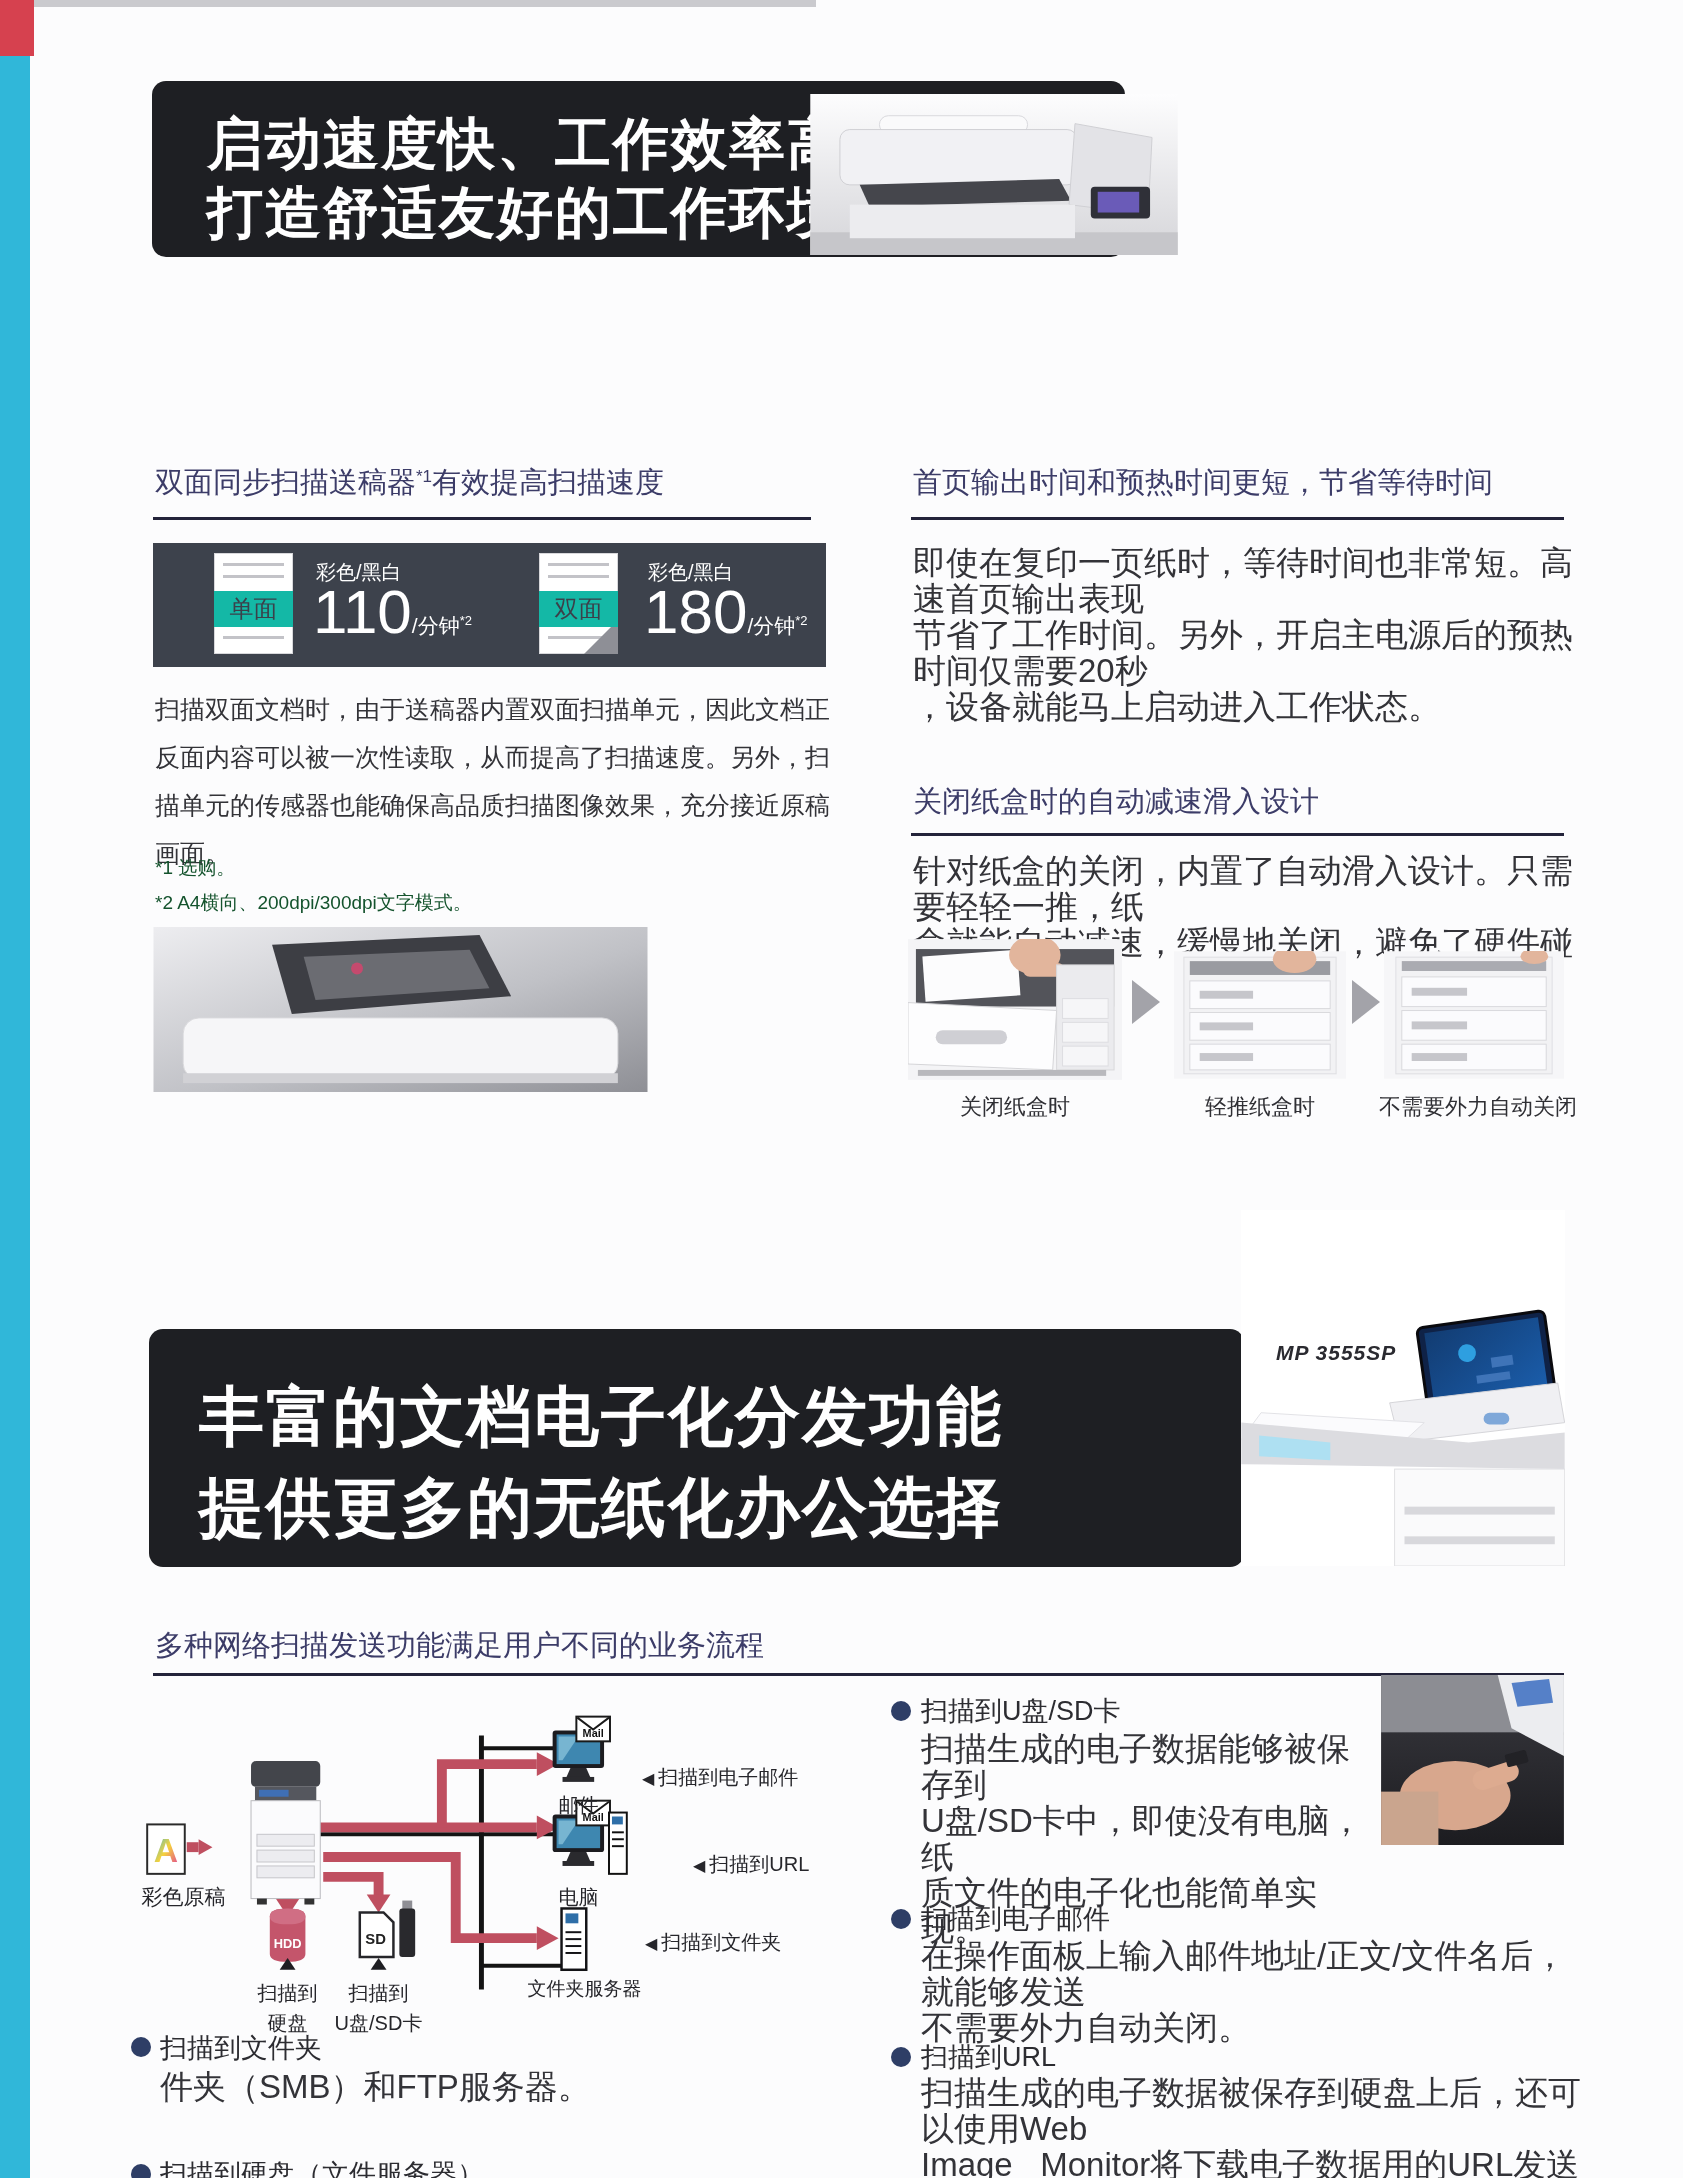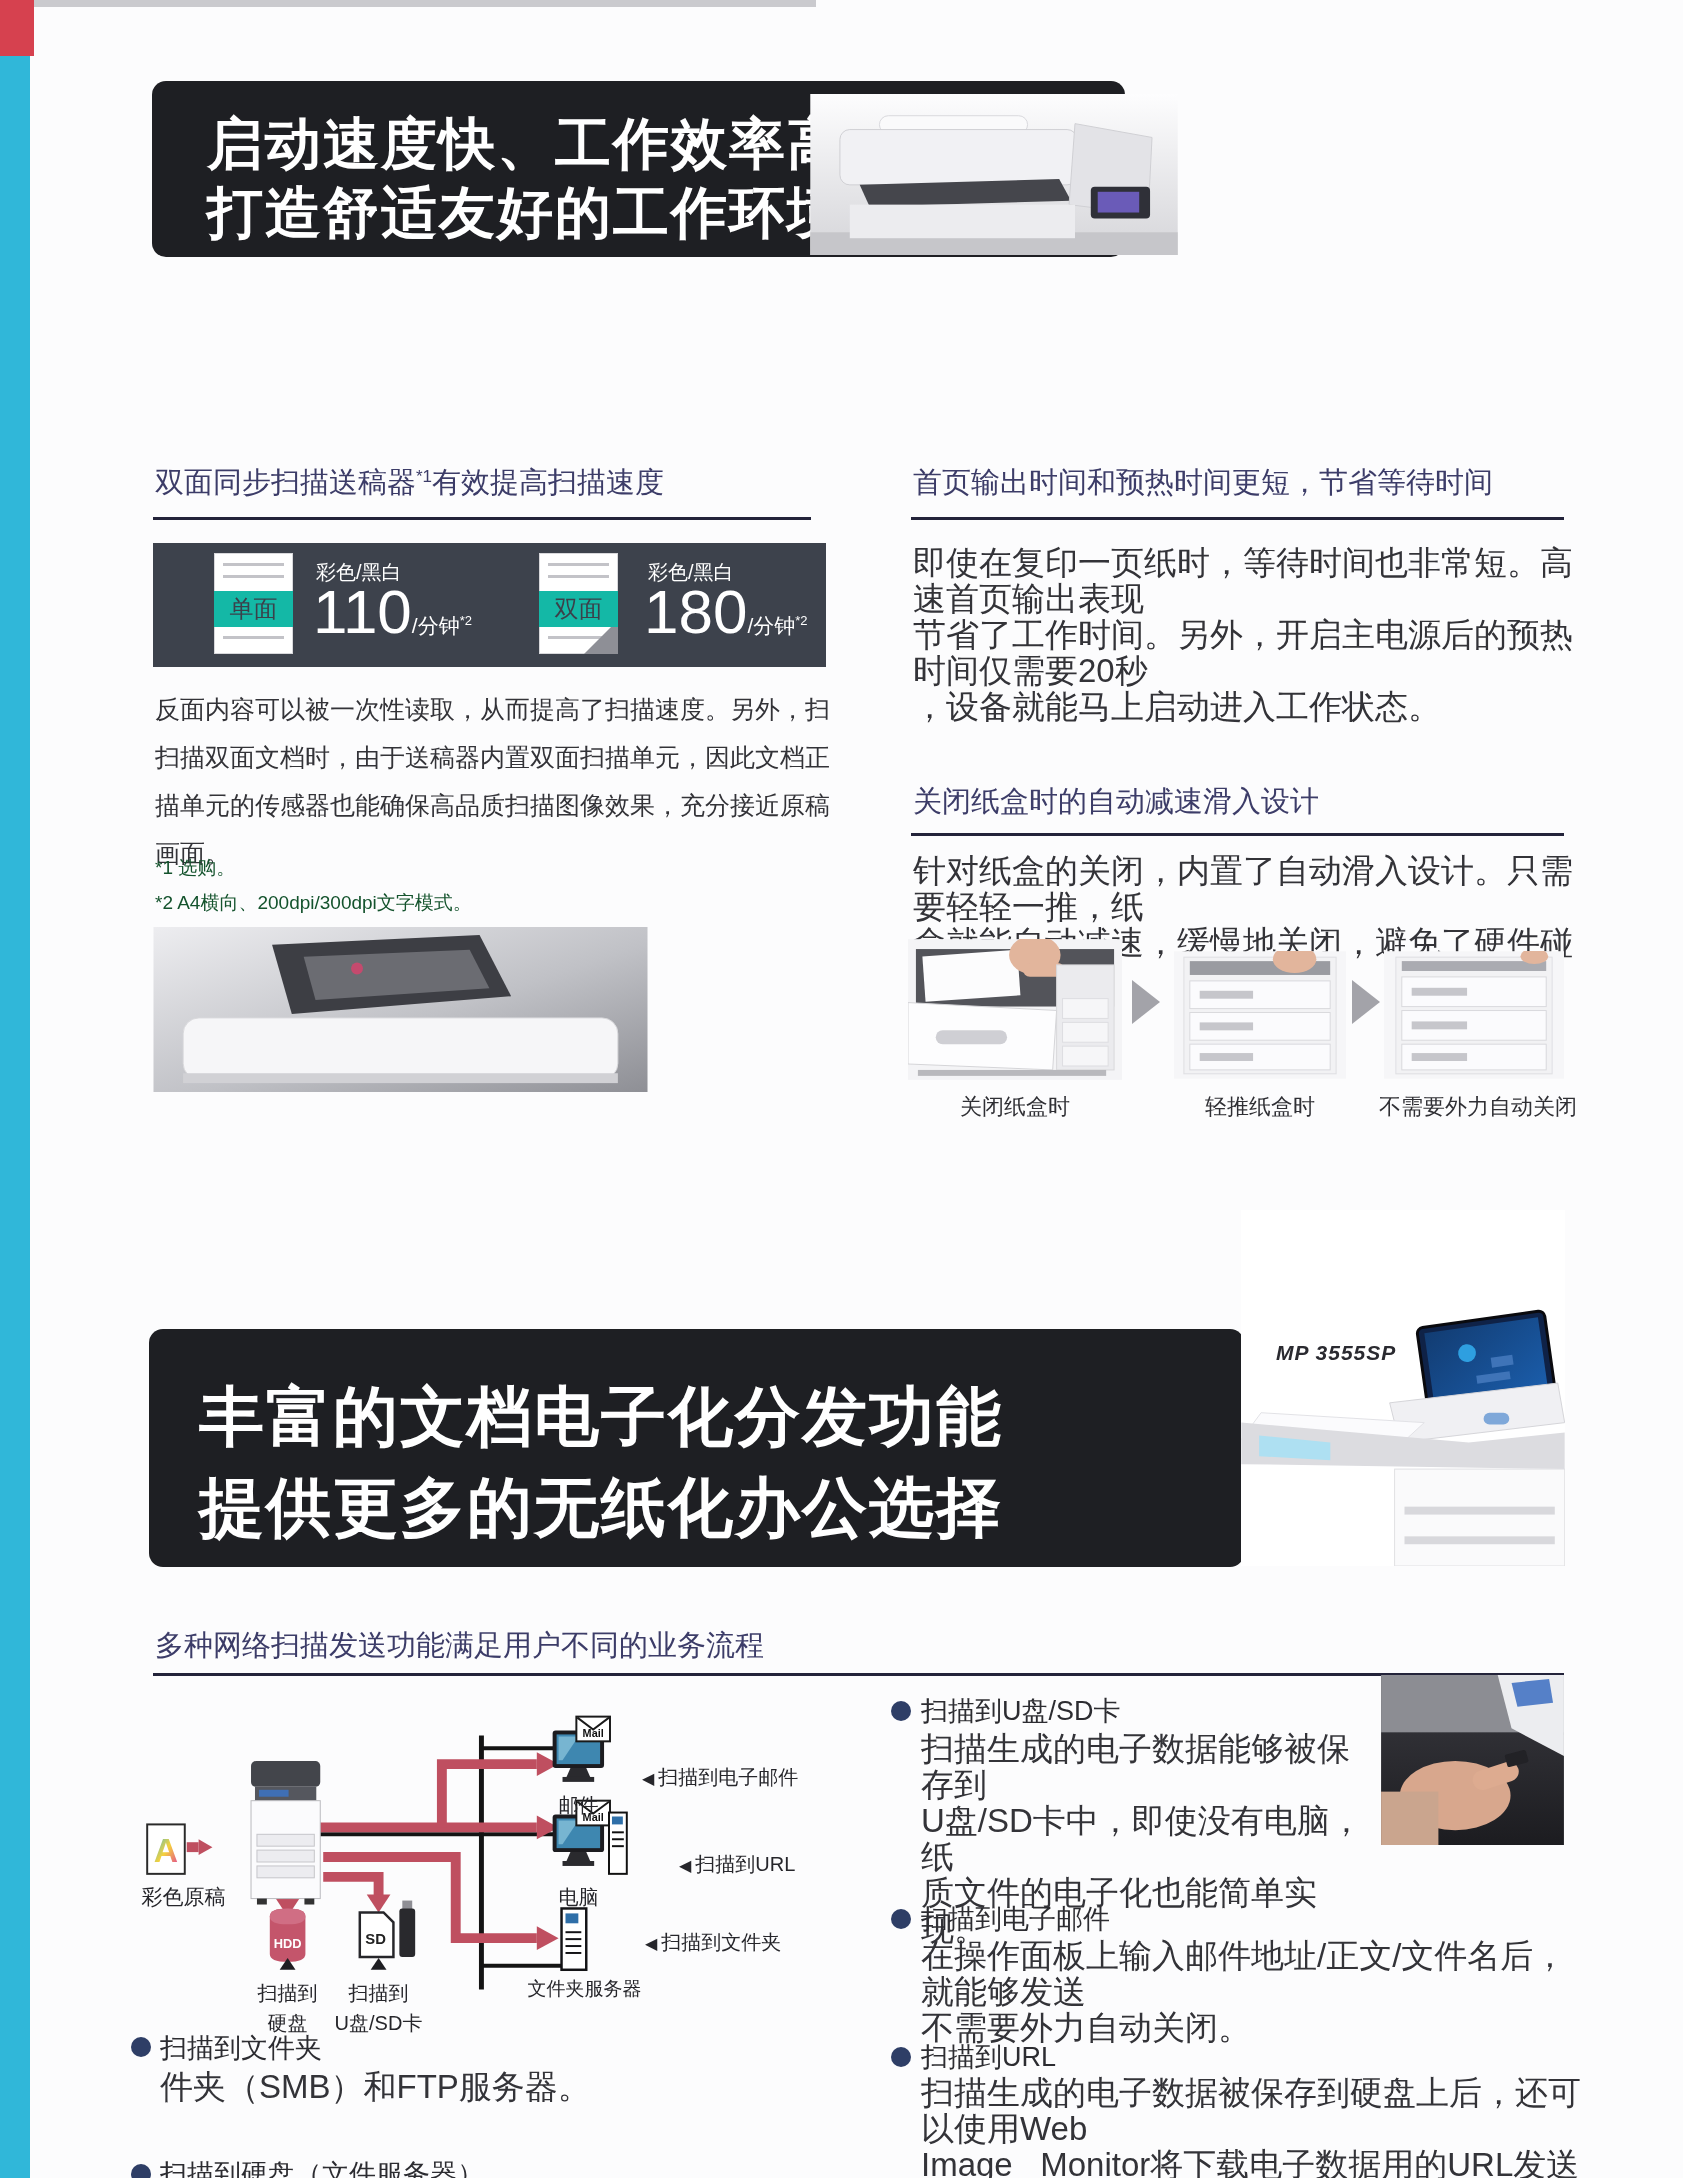--- a/index.html
+++ b/index.html
@@ -98,22 +98,22 @@
     <div class="fold"></div>
     <div class="lab">双面</div>
   </div>
   <div class="abs mode" style="left:495px;top:16px;">彩色/黑白</div>
   <div class="abs" style="left:491px;top:38px;white-space:nowrap;">
     <span class="val">180</span><span class="unit"><span>/分钟</span><sup>*2</sup></span>
   </div>
 </div>
 
 <div class="abs" style="left:155px;top:685px;width:683px;">
+  <div class="pl">扫描双面文档时，由于送稿器内置双面扫描单元，因此文档正</div>
   <div class="pl">反面内容可以被一次性读取，从而提高了扫描速度。另外，扫</div>
-  <div class="pl">扫描双面文档时，由于送稿器内置双面扫描单元，因此文档正</div>
   <div class="pl">描单元的传感器也能确保高品质扫描图像效果，充分接近原稿</div>
   <div class="pl">画面。</div>
 </div>
 <div class="abs fn" style="left:155px;top:855px;">*1 选购。</div>
 <div class="abs fn" style="left:155px;top:890px;">*2 A4横向、200dpi/300dpi文字模式。</div>
 
 <div class="abs photo" style="left:153px;top:927px;width:495px;height:165px;">
   <svg width="495" height="165" viewBox="0 0 500 167">
     <defs>
         <linearGradient id="pg2" x1="0" y1="0" x2="1" y2="1">
@@ -341,21 +341,21 @@
 
 <div class="abs dlab" style="left:119px;top:1883px;width:129px;font-size:21px;">彩色原稿</div>
 <div class="abs dlab" style="left:246px;top:1980px;width:83px;">扫描到</div>
 <div class="abs dlab" style="left:246px;top:2010px;width:83px;">硬盘</div>
 <div class="abs dlab" style="left:334px;top:1980px;width:89px;">扫描到</div>
 <div class="abs dlab" style="left:324px;top:2010px;width:109px;">U盘/SD卡</div>
 <div class="abs dlab" style="left:529px;top:1792px;width:99px;">邮件</div>
 <div class="abs dlab" style="left:529px;top:1884px;width:99px;">电脑</div>
 <div class="abs dlab" style="left:515px;top:1976px;width:139px;font-size:19px;">文件夹服务器</div>
 <div class="abs flowlab" style="left:642px;top:1764px;"><span class="tri">◀</span><span>扫描到电子邮件</span></div>
-<div class="abs flowlab" style="left:679px;top:1851px;"><span class="tri">◀</span><span>扫描到URL</span></div>
+<div class="abs flowlab" style="left:693px;top:1851px;"><span class="tri">◀</span><span>扫描到URL</span></div>
 <div class="abs flowlab" style="left:645px;top:1929px;"><span class="tri">◀</span><span>扫描到文件夹</span></div>
 
 <div class="abs photo" style="left:1381px;top:1675px;width:183px;height:170px;">
   <svg width="183" height="170" viewBox="0 0 185 172">
     <defs>
         <linearGradient id="pg3" x1="0" y1="0" x2="0" y2="1">
       <stop offset="0" stop-color="#3a3a40"></stop>
           <stop offset="1" stop-color="#1c1c20"></stop>
         </linearGradient>
       </defs>

